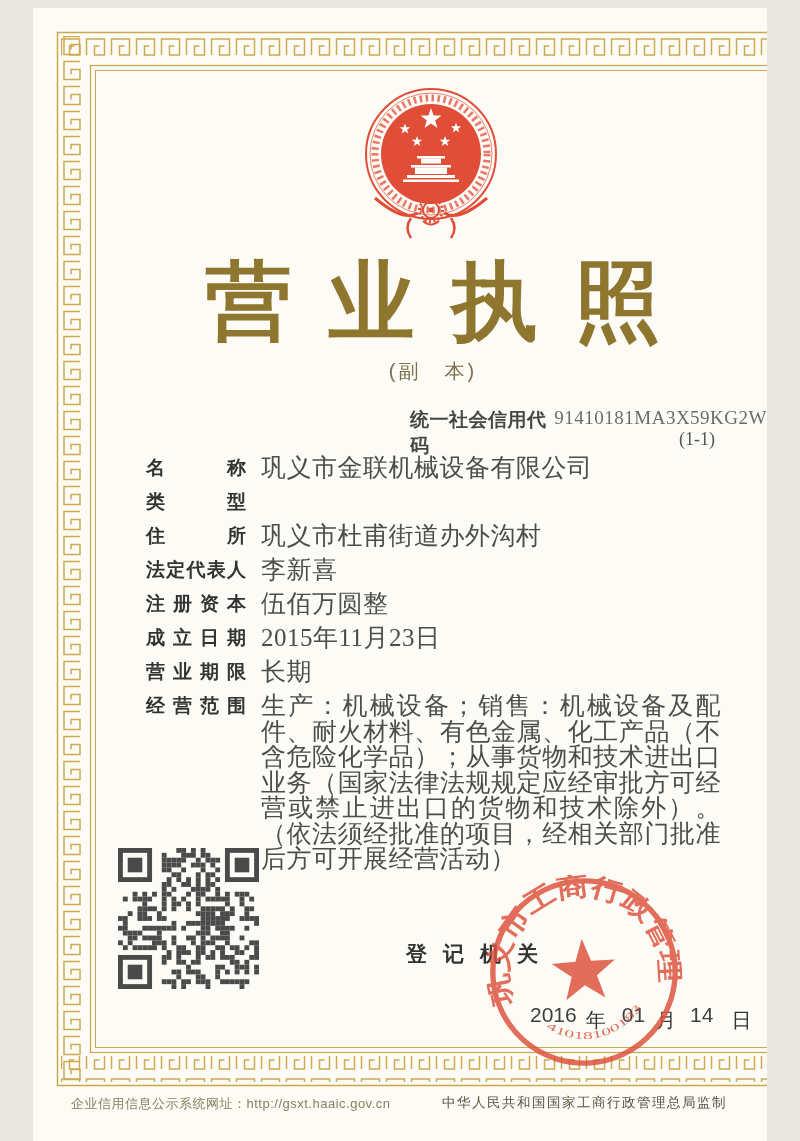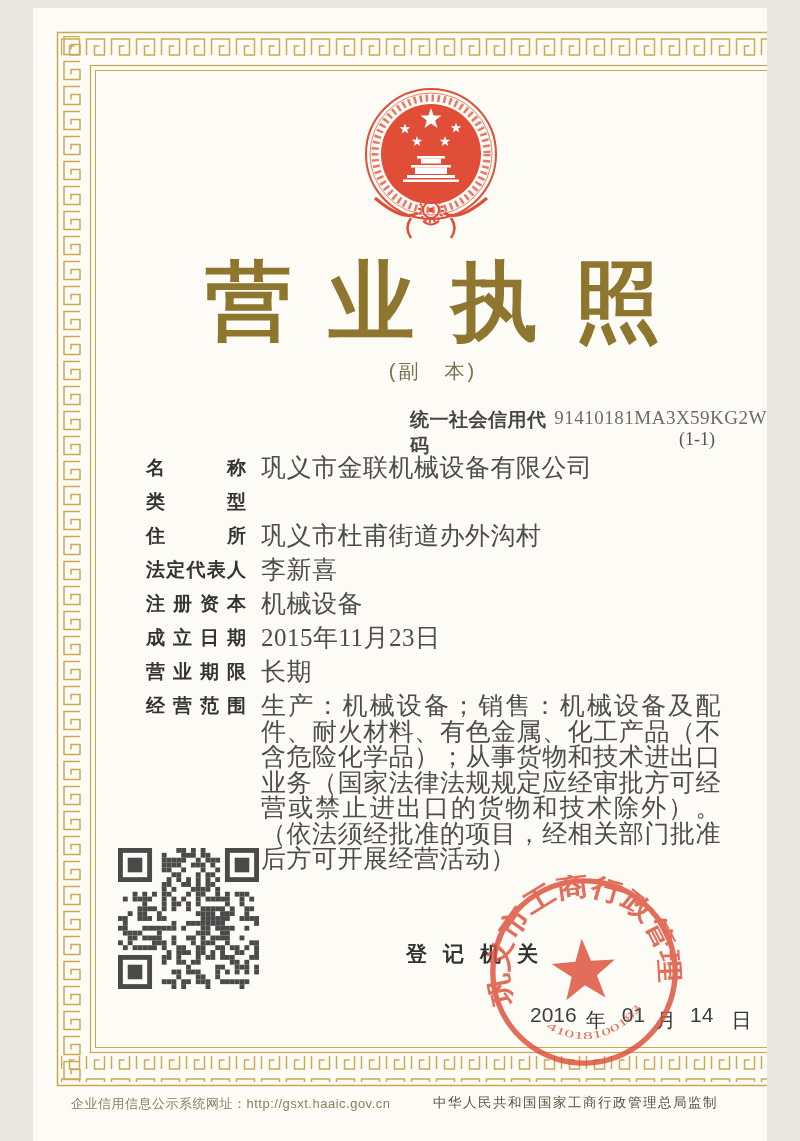--- a/index.html
+++ b/index.html
@@ -49,21 +49,21 @@
     font-family:Liberation Sans, sans-serif;font-size:21px;color:#3f3f3f;
     position:relative;top:-5px;
   }
   .d-y{margin-right:9px;} .d-yc{margin-right:16px;} .d-m{margin-right:11px;}
   .d-mc{margin-right:14px;} .d-d{margin-right:18px;}
   .seal{position:absolute;left:453px;top:866px;width:196px;height:196px;opacity:.82;transform:rotate(-4deg);}
   .footer-left{
     position:absolute;left:38px;top:1087px;font-size:13px;color:#87805f;letter-spacing:.5px;
   }
   .footer-right{
-    position:absolute;right:49px;top:1086px;font-size:13.5px;color:#59523f;letter-spacing:1.5px;
+    position:absolute;right:40px;top:1086px;font-size:13.5px;color:#59523f;letter-spacing:1.5px;
   }
 </style>
 </head>
 <body>
 
 <div class="page">
 
   <svg class="border-svg" width="800" height="1141" viewBox="0 0 800 1141">
     <defs>
       <pattern id="mh" width="25" height="26" patternUnits="userSpaceOnUse">
@@ -161,21 +161,21 @@
         </div>
       <div class="field-value">李新喜</div>
     </div>
     <div class="field-row">
       <div class="field-label justify-chars">
           <span>注</span>
           <span>册</span>
           <span>资</span>
           <span>本</span>
         </div>
-      <div class="field-value">机械设备</div>
+      <div class="field-value">伍佰万圆整</div>
     </div>
     <div class="field-row">
       <div class="field-label justify-chars">
           <span>成</span>
           <span>立</span>
           <span>日</span>
           <span>期</span>
         </div>
       <div class="field-value">2015年11月23日</div>
     </div>

